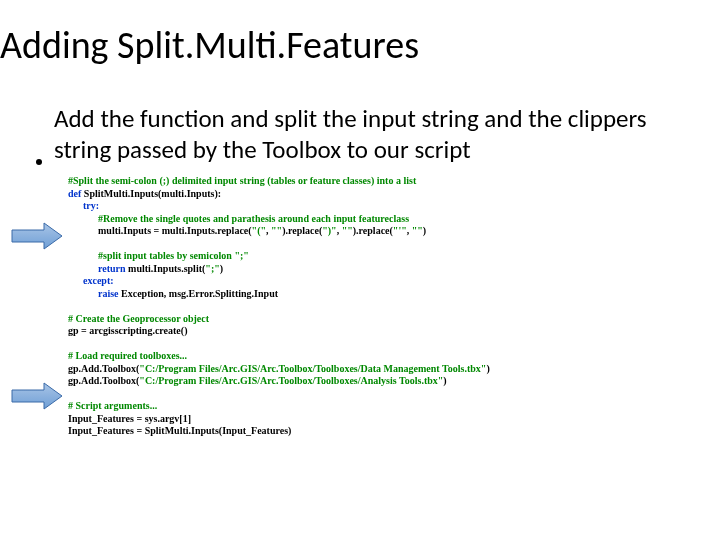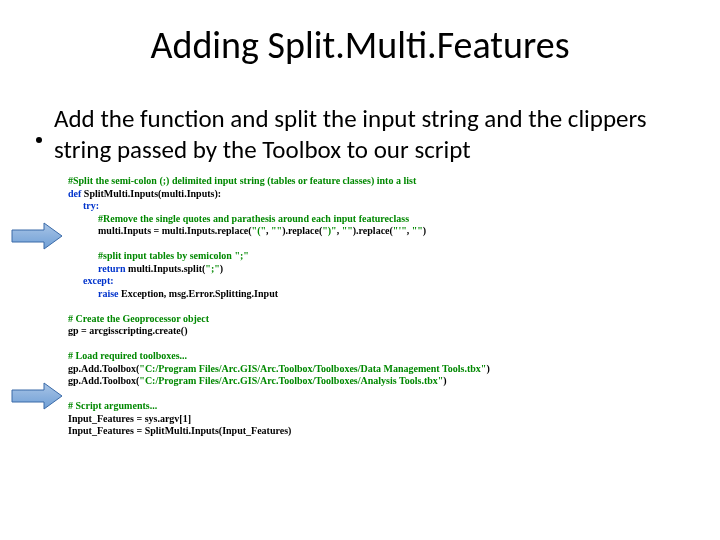--- a/index.html
+++ b/index.html
@@ -7,30 +7,30 @@
     width: 720px;
     height: 540px;
     background: #fff;
     font-family: Calibri, "Segoe UI", Arial, sans-serif;
     color: #000;
     position: relative;
     overflow: hidden;
   }
   .title {
     font-size: 38px;
-    text-align: center;
+    text-align: left;
     margin-top: 22px;
     font-weight: 400;
   }
   .bullet-block {
     margin: 36px 36px 10px 36px;
   }
   .bullet {
     display: flex;
-    align-items: center;
+    align-items: flex-end;
     font-size: 25px;
     line-height: 1.22;
   }
   .bullet .dot {
     flex: 0 0 auto;
     margin-right: 12px;
     margin-top: 10px;
     width: 6px; height: 6px;
     background: #000;
     border-radius: 50%;

